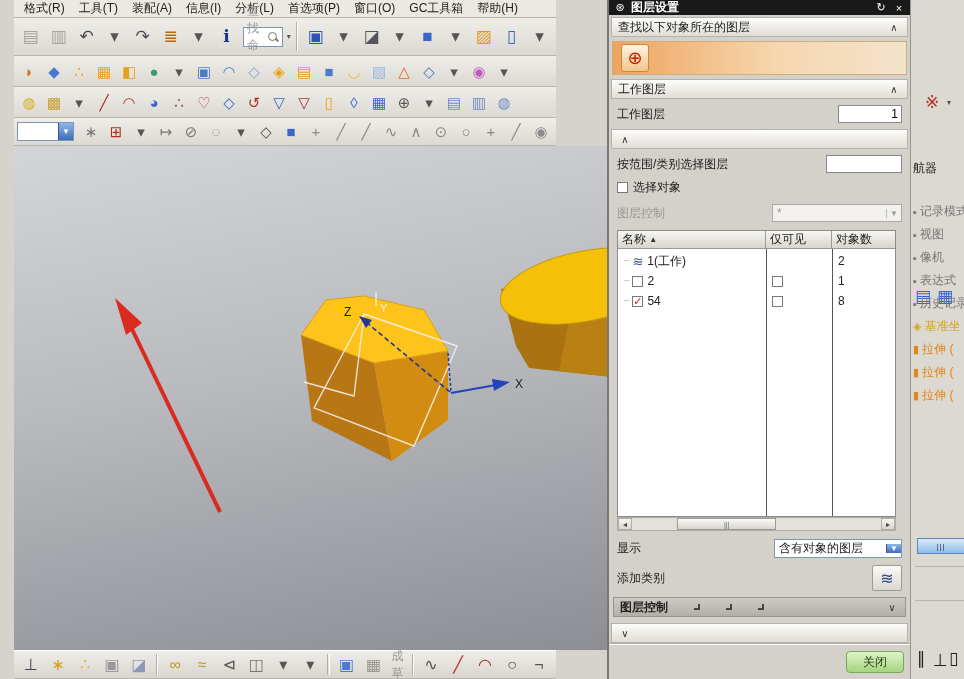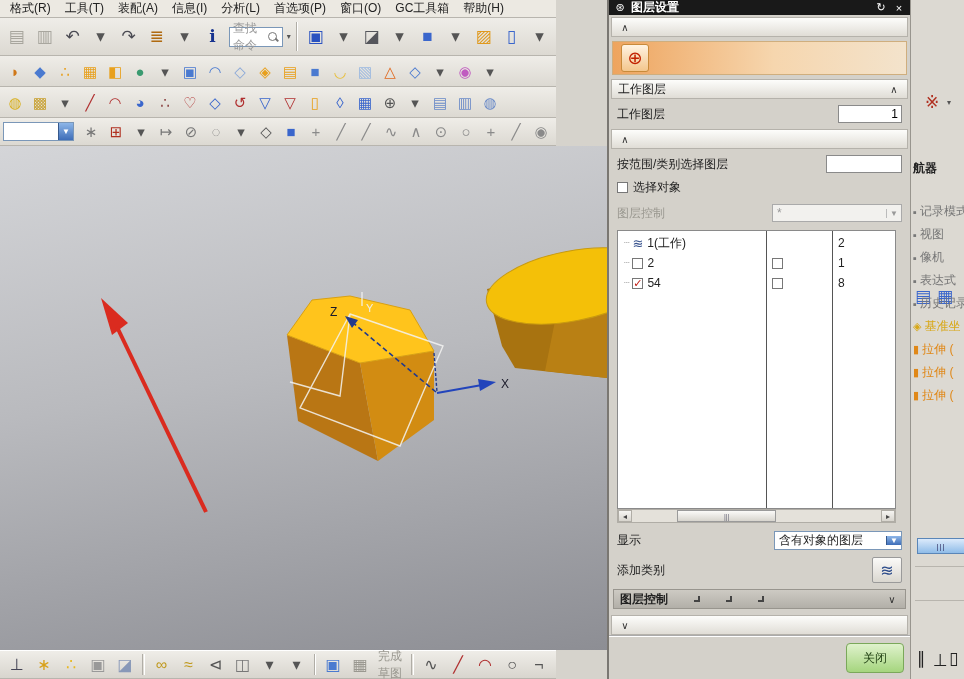--- a/index.html
+++ b/index.html
@@ -1,21 +1,21 @@
 <!DOCTYPE html>
 <html><head>
 <meta charset="utf-8">
 <style>
   * { margin:0; padding:0; box-sizing:border-box; }
   html,body { background:#888; }
   #app { position:relative; width:964px; height:679px; background:#d6d3cc; overflow:hidden;
          font-family:"Liberation Sans","DejaVu Sans",sans-serif; font-size:12px; color:#222; }
 
   
-  .main-col { position:absolute; left:0; top:0; width:556px; height:679px; display:flex; flex-direction:column; }
+  .main-col { position:absolute; left:0; top:0; width:556px; height:679px; display:flex; flex-direction:column;padding-left:14px; }
   .menubar { height:18px; background:#ece9e2; border-bottom:1px solid #b8b5ae; display:flex; align-items:center; gap:14px; padding:0 10px; }
   .menubar span { cursor:default; }
   .tbrow { background:linear-gradient(#efede8,#dcd9d2); border-bottom:1px solid #b8b5ae; display:flex; align-items:center; padding:0 3px; gap:1px; }
   .tb1 { height:38px; } .tb2 { height:31px; } .tb3 { height:31px; } .tb4 { height:28px; }
   .icon { display:inline-flex; width:24px; height:24px; align-items:center; justify-content:center;
           font-size:15px; line-height:1; border:1px solid transparent; border-radius:2px; }
   .tb1 .icon { width:27px; height:27px; font-size:17px; }
   .caret { width:9px !important; font-size:8px !important; color:#555; }
   .tbsep { width:3px; height:80%; border-left:1px solid #b0ada6; border-right:1px solid #fff; margin:0 3px; }
 
@@ -93,27 +93,27 @@
   .dd-enabled { display:flex; width:128px; height:19px; border:1px solid #7a97b8; background:#fff; align-items:center; }
   .dd-enabled .v { flex:1; padding:0 4px; white-space:nowrap; overflow:hidden; }
   .sq-btn { width:30px; height:26px; border:1px solid #9a9a9a; border-radius:2px; background:linear-gradient(#fbfaf8,#dad7d0);
             display:flex; align-items:center; justify-content:center; color:#2a4a8a; font-size:16px; cursor:pointer; }
   .lc-bar { height:20px; margin:4px 4px 0; background:linear-gradient(#cdcac3,#b2afa8); border:1px solid #98958e;
             display:flex; align-items:center; padding:0 6px; gap:26px; }
   .lc-bar .lbl { font-weight:bold; color:#222; flex:0 0 auto; }
   .tick { width:6px; height:6px; border-right:2px solid #444; border-bottom:2px solid #444; }
   .lc-bar .chev { margin-left:auto; }
   .dlg-footer { margin-top:auto; border-top:2px groove #fff; padding:6px 6px 6px; display:flex; justify-content:flex-end; }
-  .close-btn { width:58px; height:30px; border:1px solid #7aa85a; border-radius:4px; color:#1d3d10;
+  .close-btn { width:58px; height:22px; border:1px solid #7aa85a; border-radius:4px; color:#1d3d10;
                background:linear-gradient(#dff2cc,#a5d57e); display:flex; align-items:center; justify-content:center; cursor:pointer; }
 
   
   .rstrip { position:absolute; left:910px; top:0; width:54px; height:679px; background:#dcd9d2; border-left:1px solid #98958e; overflow:hidden; }
   .rs-ico { position:absolute; font-size:17px; cursor:pointer; }
-  .rs-hdr { position:absolute; left:2px; top:160px; font-weight:bold; color:#222; white-space:nowrap; }
+  .rs-hdr { position:absolute; left:2px; top:160px; font-weight:normal; color:#222; white-space:nowrap; }
   .nav-list { position:absolute; left:0; top:200px; width:54px; }
   .nav-item { height:23px; display:flex; align-items:center; gap:3px; padding-left:2px; white-space:nowrap; cursor:pointer; }
   .nav-item .g { font-size:11px; }
   .bluebar { position:absolute; left:6px; top:538px; width:48px; height:16px; border:1px solid #5a86b8;
              background:linear-gradient(#dceafb,#8fbce8); color:#336; font-size:8px; display:flex; align-items:center; justify-content:center; letter-spacing:1px; cursor:grab; }
   .rs-panel { position:absolute; left:4px; width:50px; border-top:1px solid #b8b5ae; }
 </style>
 </head>
 <body>
 
@@ -323,20 +323,21 @@
 
   <div class="dialog">
     <div class="dlg-title">
       <span class="tbtn">⊛</span>
       <span class="t">图层设置</span>
       <span class="tbtn">↻</span>
       <span class="tbtn">×</span>
     </div>
 
     <div class="sec-hdr">
+      <span class="lbl">查找以下对象所在的图层</span>
       <span class="chev">∧</span>
     </div>
 
     <div class="orange-row">
       <span class="target-btn">⊕</span>
     </div>
 
     <div class="sec-hdr">
       <span class="lbl">工作图层</span>
       <span class="chev">∧</span>
@@ -363,20 +364,32 @@
 
     <div class="field-row">
       <span class="disabled-lbl">图层控制</span>
       <span class="dd-disabled">
         <span class="v">*</span>
         <span class="g">▼</span>
       </span>
     </div>
 
     <div class="layer-table">
+      <div class="tbl-hdr">
+        <span class="c c-name">
+          <span>名称</span>&nbsp;
+          <span style="font-size:8px;color:#333;">▲</span>
+        </span>
+        <span class="c c-vis">
+          <span>仅可见</span>
+        </span>
+        <span class="c c-cnt">
+          <span>对象数</span>
+        </span>
+      </div>
       <div class="tbl-body">
         <span class="vline" style="left:148px;"></span>
         <span class="vline" style="left:214px;"></span>
 
         <div class="trow" style="top:2px;">
           <span class="n">
             <span class="tree-dot">┄</span>
             <span class="stack-ico">≋</span>
             <span>1(工作)</span>
           </span>

